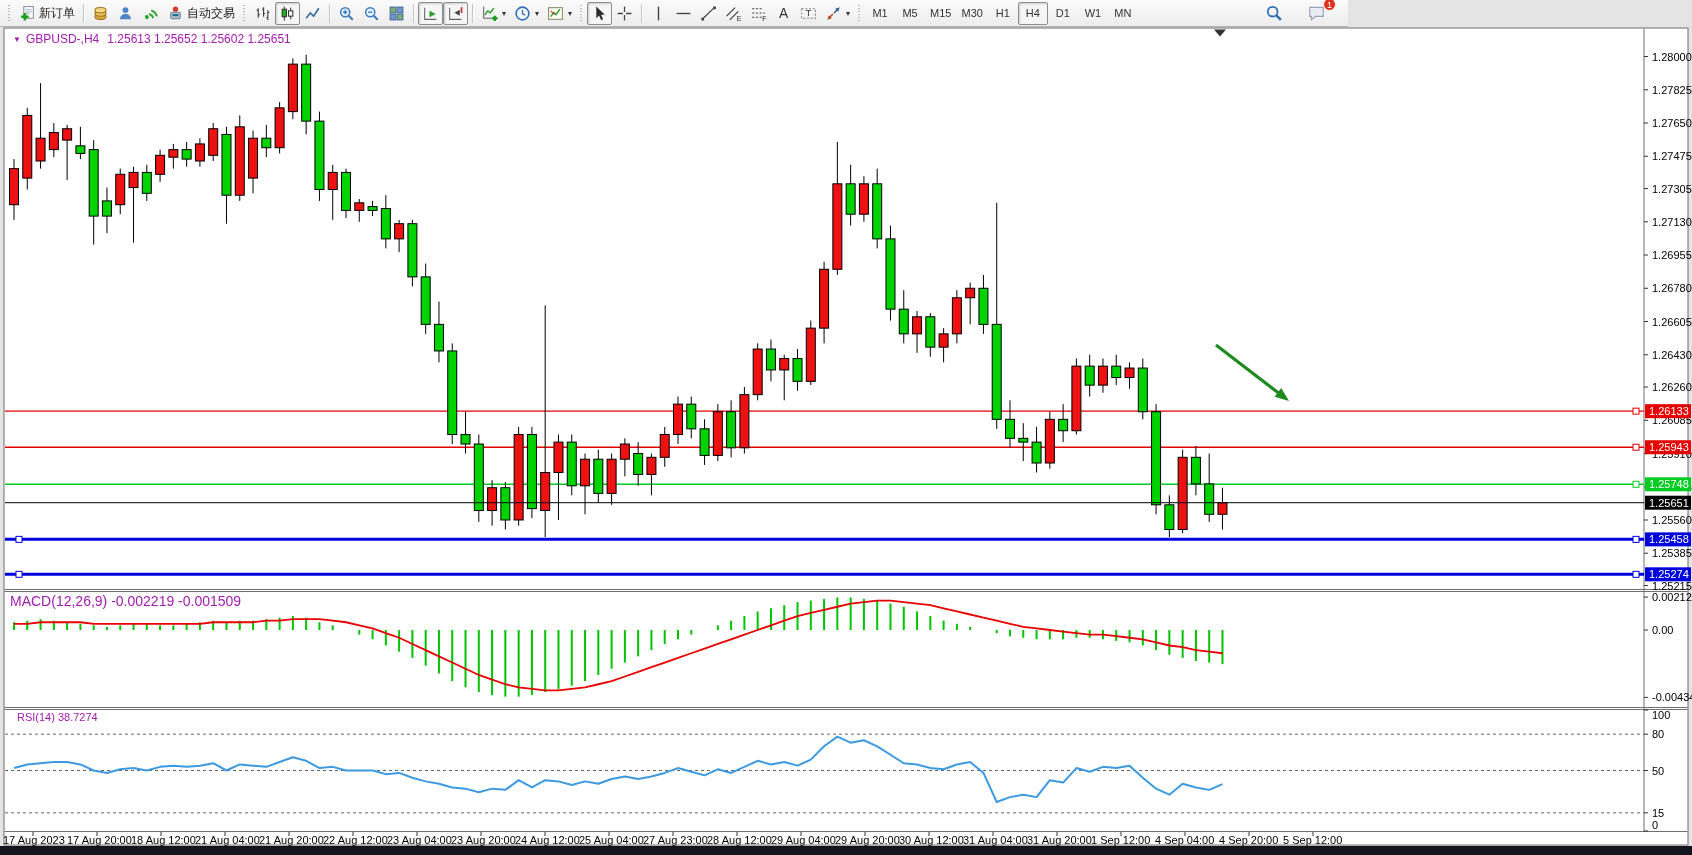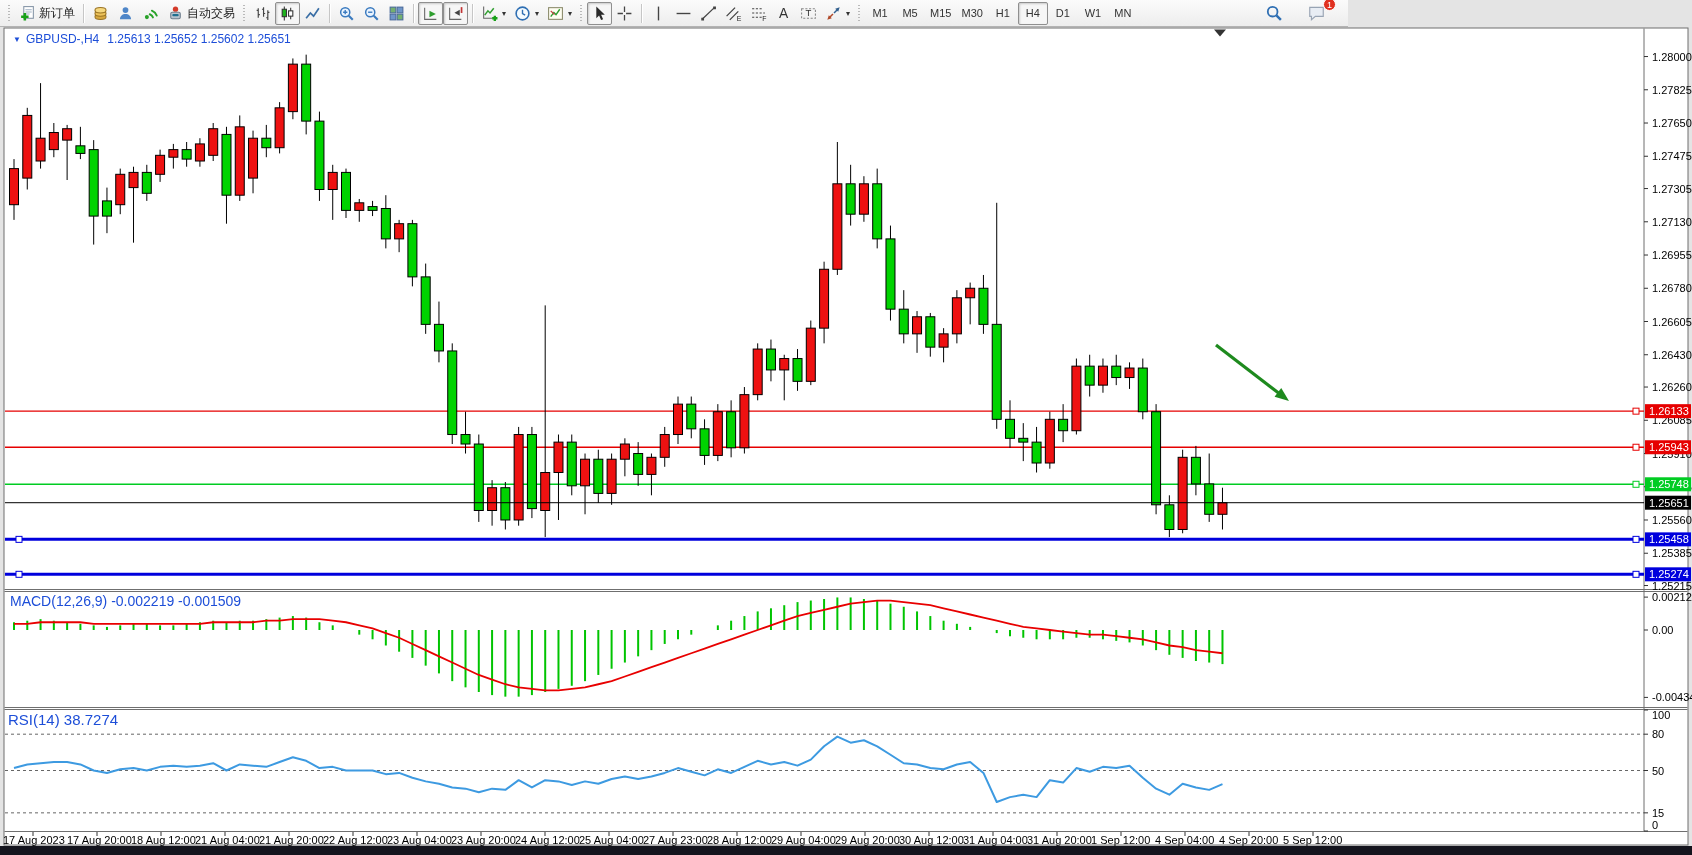--- a/index.html
+++ b/index.html
@@ -41,26 +41,26 @@
   .tb-right { margin-left:auto; display:flex; align-items:center; gap:16px; margin-right:14px; }
   #notif { position:relative; }
   #notif .badge {
     position:absolute; top:-5px; right:-7px; min-width:13px; height:13px; border-radius:7px;
     background:#e03020; color:#fff; font-size:9px; line-height:13px; text-align:center;
     padding:0 2px; border:1px solid #fff;
   }
 
   
   svg#cv { position:absolute; left:0; top:0; z-index:1; }
-  .overlay { position:absolute; z-index:3; color:#1d4ed8; white-space:nowrap; }
+  .overlay { position:absolute; z-index:3; color:#a21caf; white-space:nowrap; }
   #chart-title { left:13px; top:32px; font-size:12px; }
   #chart-title .dd { font-size:8px; vertical-align:1px; margin-right:5px; }
   #chart-title .sym { margin-right:8px; }
   #macd-label { left:10px; top:593px; font-size:14px; }
-  #rsi-label  { left:8px; top:711px; font-size:15px; }
+  #rsi-label  { left:17px; top:711px; font-size:11px; }
   #bottom-strip {
     position:absolute; left:0; top:846px; width:1692px; height:9px;
     background:#14141d; z-index:4;
   }
   text { font-family:"Liberation Sans",sans-serif; }
 </style>
 </head>
 <body>
 
 <div id="stage">

